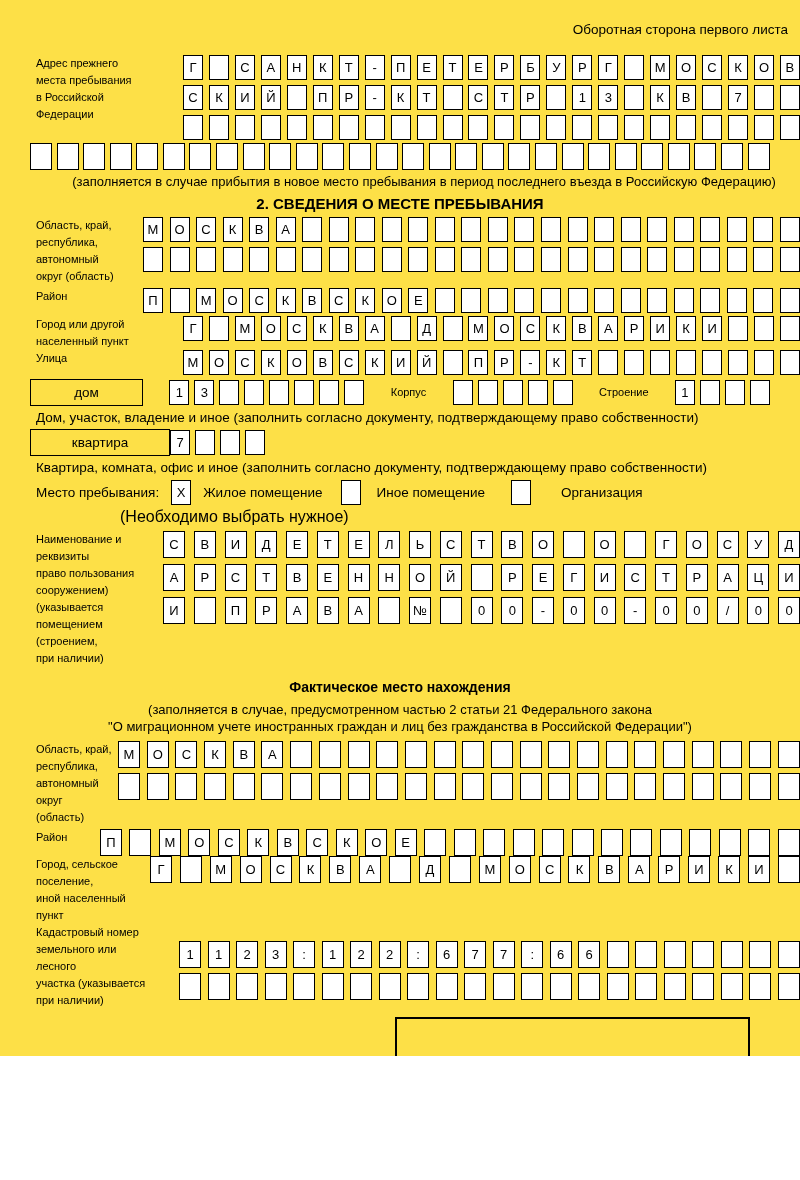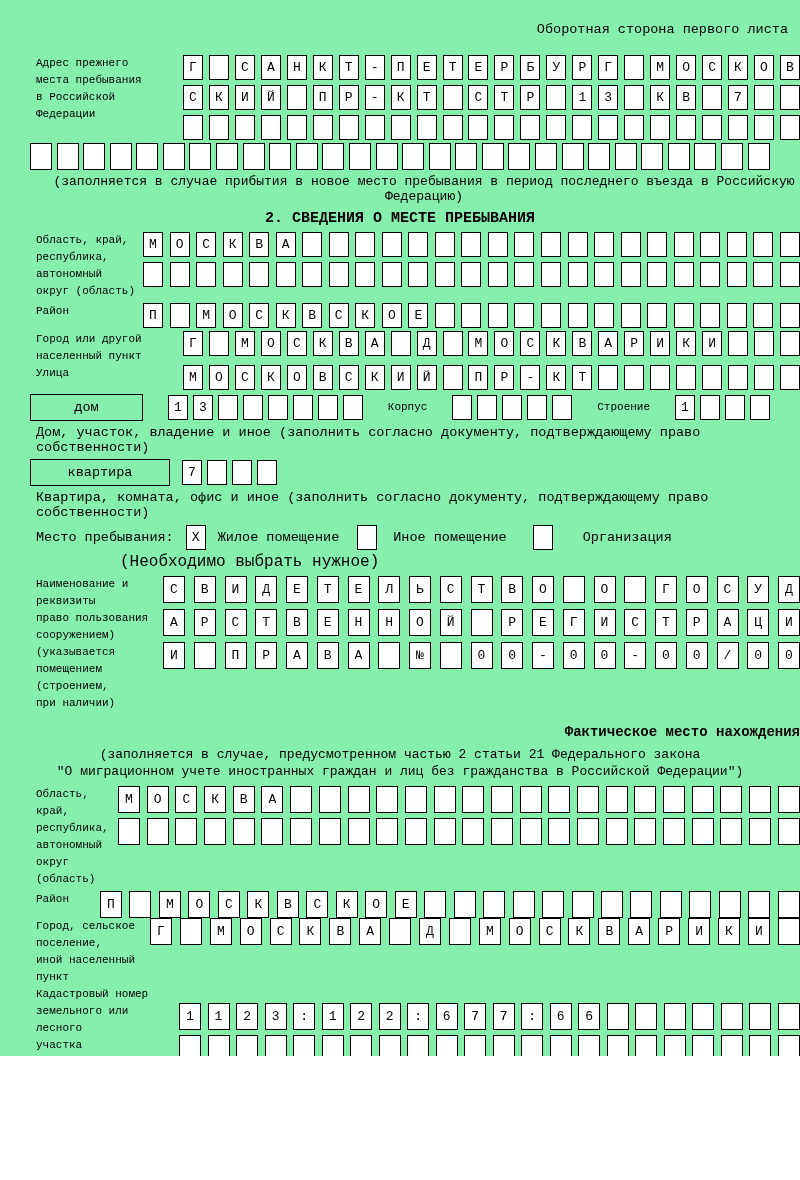--- a/index.html
+++ b/index.html
@@ -1,17 +1,17 @@
 <!DOCTYPE html>
 <html><head>
 <meta charset="utf-8">
 <style>
   html,body{margin:0;padding:0;background:#fff;}
-  .page{position:relative;width:800px;height:1056px;background:#86efac;color:#000;
-        font-family:Liberation Mono, monospace;font-size:13.5px;overflow:hidden;}
+  .page{position:relative;width:800px;height:1056px;background:#fde047;color:#000;
+        font-family:Liberation Sans, sans-serif;font-size:13.5px;overflow:hidden;}
   .hdr{text-align:right;padding:22px 12px 0 0;font-size:13.5px;}
   .frow{display:flex;align-items:flex-start;padding-left:36px;margin-top:3px;}
   .flabel{font-size:11px;line-height:17px;flex-shrink:0;}
   .w147{flex:0 0 147px;} .w107{flex:0 0 107px;} .w127{flex:0 0 127px;}
   .w82{flex:0 0 82px;}  .w64{flex:0 0 64px;}  .w114{flex:0 0 114px;}
   .rows{flex:1;}
   .brow{display:flex;justify-content:space-between;margin-bottom:5px;}
   .brow:last-child{margin-bottom:0;}
   .cb{width:20px;height:25px;border:1.6px solid #000;box-sizing:border-box;
       display:flex;align-items:center;justify-content:center;
@@ -20,26 +20,26 @@
   .fullrow{display:flex;justify-content:space-between;margin:3px 30px 0 30px;}
   .fullrow .cb{width:22px;height:27px;}
   .cnote{text-align:center;font-size:13px;margin-top:4px;padding-left:48px;}
   .stitle{text-align:center;font-weight:bold;font-size:15px;margin:6px 0 5px 0;}
   .inline-brow{display:flex;gap:5px;}
   .houserow{display:flex;align-items:center;justify-content:space-between;
             margin:4px 30px 0 30px;}
   .namedcell{height:27px;border:1.6px solid #000;box-sizing:border-box;
              display:flex;align-items:center;justify-content:center;font-size:13.5px;}
   .dom-cell{width:113px;} .kv-cell{width:140px;}
-  .aptrow{display:flex;align-items:center;margin:4px 0 0 30px;gap:12px;}
+  .aptrow{display:flex;align-items:center;margin:4px 0 0 30px;gap:0;}
   .lnote{padding-left:36px;font-size:13.5px;margin-top:4px;}
   .stayrow{display:flex;align-items:center;padding-left:36px;margin-top:5px;}
   .stayrow .cb{margin-left:12px;}
   .optlbl{margin-left:12px;}
-  .ft-title{text-align:right;font-weight:bold;font-size:14px;margin-top:12px;}
+  .ft-title{text-align:center;font-weight:bold;font-size:14px;margin-top:12px;}
   .ft-sub{text-align:center;font-size:13px;line-height:17px;margin-top:6px;}
   .stampbox{width:355px;height:172px;border:2px solid #000;box-sizing:border-box;
             margin:8px 0 0 395px;}
 </style>
 </head>
 <body>
 
 <div class="page">
 
   <div class="hdr">Оборотная сторона первого листа</div>

